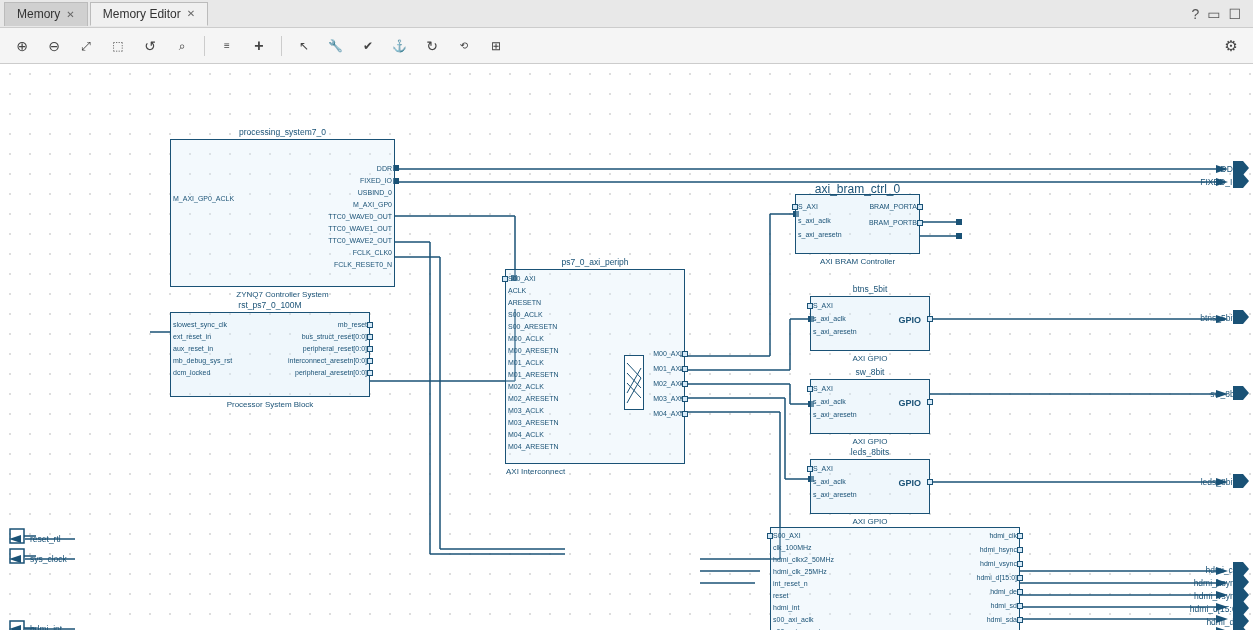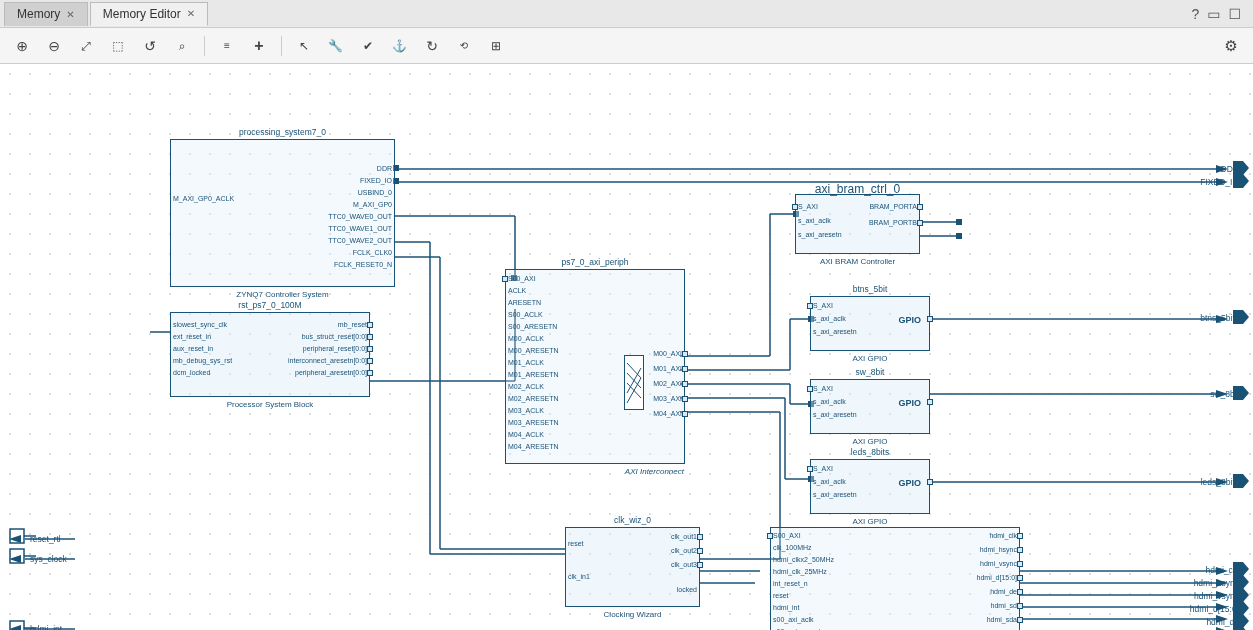--- a/index.html
+++ b/index.html
@@ -287,21 +287,21 @@
 
   <div style="position:absolute; right:-4px; top:9px; width:6px; height:6px; border:1px solid #1a5276; background:#d6eaf8;"></div>
   <div style="position:absolute; right:-4px; top:21px; width:6px; height:6px; border:1px solid #1a5276; background:#d6eaf8;"></div>
   <div style="position:absolute; right:-4px; top:33px; width:6px; height:6px; border:1px solid #1a5276; background:#d6eaf8;"></div>
   <div style="position:absolute; right:-4px; top:45px; width:6px; height:6px; border:1px solid #1a5276; background:#d6eaf8;"></div>
   <div style="position:absolute; right:-4px; top:57px; width:6px; height:6px; border:1px solid #1a5276; background:#d6eaf8;"></div>
 </div>
 
 <div style="position:absolute; left:505px; top:205px; width:180px; height:195px; border:1.5px solid #1a5276; background:rgba(214,234,248,0.3);padding-left:34px;">
   <span style="position:absolute; top:-13px; left:0; right:0; text-align:center; font-size:8.5px; color:#1a5276;">ps7_0_axi_periph</span>
-  <span style="position:absolute; bottom:-13px; left:0; right:0; text-align:right; font-size:8px; color:#1a5276;font-style:italic;">AXI Interconnect</span>
+  <span style="position:absolute; bottom:-13px; left:0; right:0; text-align:left; font-size:8px; color:#1a5276;">AXI Interconnect</span>
 
   <span style="position:absolute; left:2px; top:5px; font-size:7px; color:#1a5276;">S00_AXI</span>
   <span style="position:absolute; left:2px; top:17px; font-size:7px; color:#1a5276;">ACLK</span>
   <span style="position:absolute; left:2px; top:29px; font-size:7px; color:#1a5276;">ARESETN</span>
   <span style="position:absolute; left:2px; top:41px; font-size:7px; color:#1a5276;">S00_ACLK</span>
   <span style="position:absolute; left:2px; top:53px; font-size:7px; color:#1a5276;">S00_ARESETN</span>
   <span style="position:absolute; left:2px; top:65px; font-size:7px; color:#1a5276;">M00_ACLK</span>
   <span style="position:absolute; left:2px; top:77px; font-size:7px; color:#1a5276;">M00_ARESETN</span>
   <span style="position:absolute; left:2px; top:89px; font-size:7px; color:#1a5276;">M01_ACLK</span>
   <span style="position:absolute; left:2px; top:101px; font-size:7px; color:#1a5276;">M01_ARESETN</span>
@@ -378,33 +378,20 @@
   <span style="position:absolute; top:-13px; left:0; right:0; text-align:center; font-size:8.5px; color:#1a5276;">leds_8bits</span>
   <span style="position:absolute; bottom:-13px; left:0; right:0; text-align:center; font-size:8px; color:#1a5276;">AXI GPIO</span>
   <span style="position:absolute; left:2px; top:5px; font-size:7px; color:#1a5276;">S_AXI</span>
   <span style="position:absolute; left:2px; top:18px; font-size:7px; color:#1a5276;">s_axi_aclk</span>
   <span style="position:absolute; left:2px; top:31px; font-size:7px; color:#1a5276;">s_axi_aresetn</span>
   <div style="position:absolute; left:-4px; top:6px; width:6px; height:6px; border:1px solid #1a5276; background:#d6eaf8;"></div>
   <span style="position:absolute; right:8px; top:18px; font-size:9px; font-weight:bold; color:#1a5276;">GPIO</span>
   <div style="position:absolute; right:-4px; top:19px; width:6px; height:6px; border:1px solid #1a5276; background:#d6eaf8;"></div>
 </div>
 
-<div style="position:absolute; left:565px; top:463px; width:135px; height:80px; border:1.5px solid #1a5276; background:rgba(214,234,248,0.4);">
-  <span style="position:absolute; top:-13px; left:0; right:0; text-align:center; font-size:8.5px; color:#1a5276;">clk_wiz_0</span>
-  <span style="position:absolute; bottom:-13px; left:0; right:0; text-align:center; font-size:8px; color:#1a5276;">Clocking Wizard</span>
-  <span style="position:absolute; left:2px; top:12px; font-size:7px; color:#1a5276;">reset</span>
-  <span style="position:absolute; left:2px; top:45px; font-size:7px; color:#1a5276;">clk_in1</span>
-  <span style="position:absolute; right:2px; top:5px; font-size:7px; color:#1a5276;">clk_out1</span>
-  <span style="position:absolute; right:2px; top:19px; font-size:7px; color:#1a5276;">clk_out2</span>
-  <span style="position:absolute; right:2px; top:33px; font-size:7px; color:#1a5276;">clk_out3</span>
-  <span style="position:absolute; right:2px; top:58px; font-size:7px; color:#1a5276;">locked</span>
-  <div style="position:absolute; right:-4px; top:6px; width:6px; height:6px; border:1px solid #1a5276; background:#d6eaf8;"></div>
-  <div style="position:absolute; right:-4px; top:20px; width:6px; height:6px; border:1px solid #1a5276; background:#d6eaf8;"></div>
-  <div style="position:absolute; right:-4px; top:34px; width:6px; height:6px; border:1px solid #1a5276; background:#d6eaf8;"></div>
-</div>
 
 <div style="position:absolute; left:770px; top:463px; width:250px; height:145px; border:1.5px solid #1a5276; background:rgba(214,234,248,0.3);">
 
   <span style="position:absolute; left:2px; top:4px; font-size:7px; color:#1a5276;">S00_AXI</span>
   <span style="position:absolute; left:2px; top:16px; font-size:7px; color:#1a5276;">clk_100MHz</span>
   <span style="position:absolute; left:2px; top:28px; font-size:7px; color:#1a5276;">hdmi_clkx2_50MHz</span>
   <span style="position:absolute; left:2px; top:40px; font-size:7px; color:#1a5276;">hdmi_clk_25MHz</span>
   <span style="position:absolute; left:2px; top:52px; font-size:7px; color:#1a5276;">int_reset_n</span>
   <span style="position:absolute; left:2px; top:64px; font-size:7px; color:#1a5276;">reset</span>
   <span style="position:absolute; left:2px; top:76px; font-size:7px; color:#1a5276;">hdmi_int</span>

